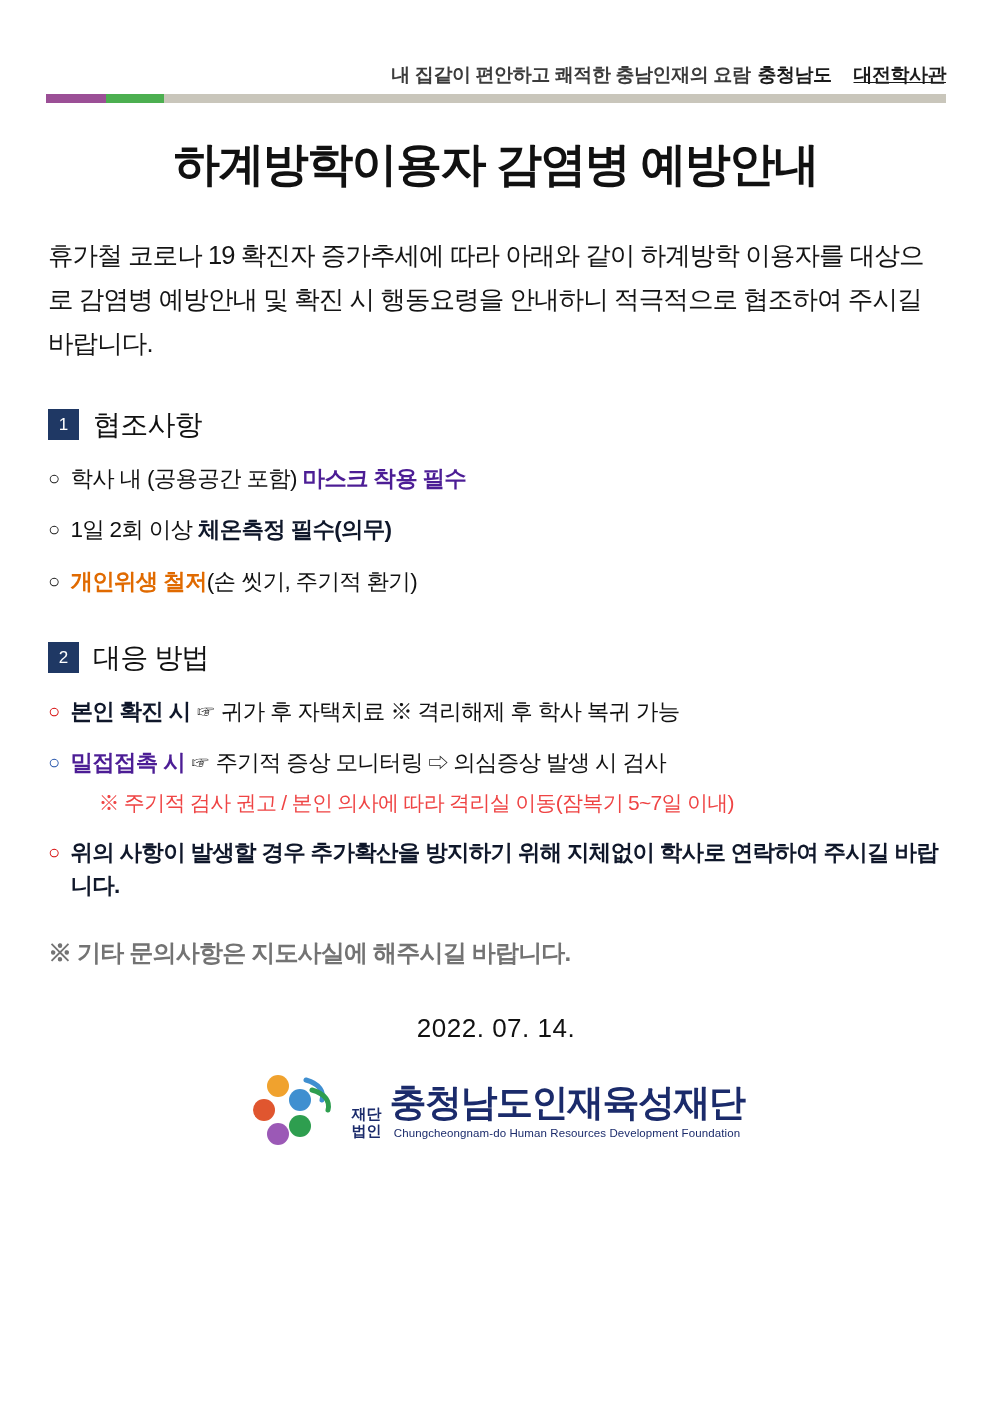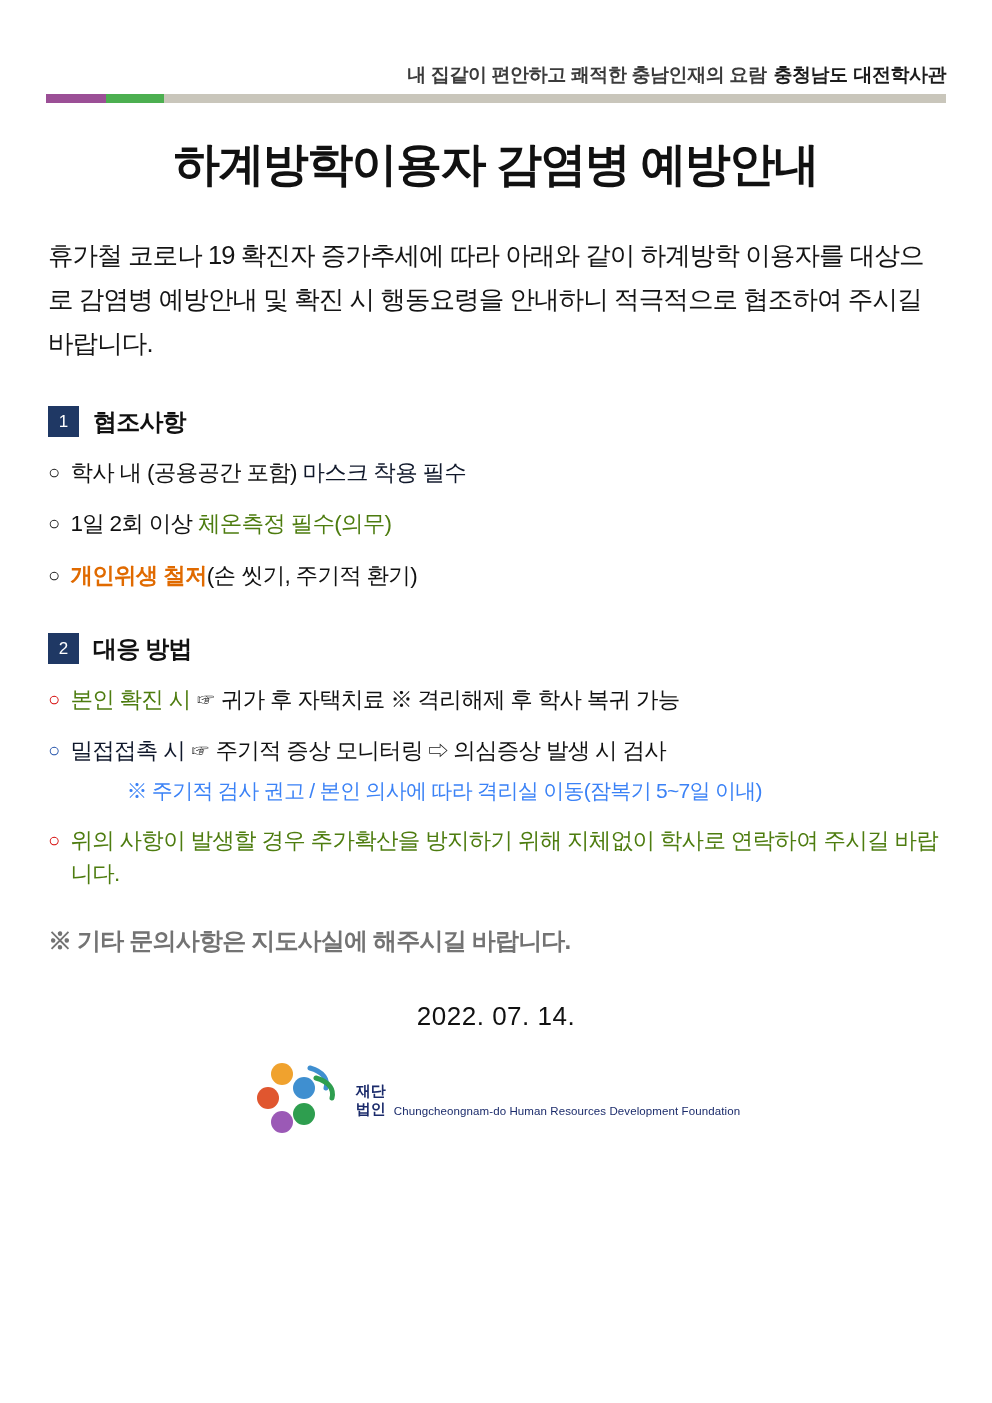--- a/index.html
+++ b/index.html
@@ -36,21 +36,22 @@
     letter-spacing: -0.4px;
     font-weight: bold;
   }
   .tagline-brand {
     font-size: 19px;
     font-weight: bold;
     color: #1b1b1b;
     letter-spacing: -0.5px;
   }
   .tagline-brand .brand2 {
-    margin-left: 6px;
+    margin-left: 22px;
+    text-decoration: underline;
   }
   .header-bar {
     position: absolute;
     left: 46px;
     right: 46px;
     top: 94px;
     height: 9px;
     display: flex;
   }
   .header-bar span { display: block; height: 100%; }
@@ -94,22 +95,22 @@
     height: 31px;
     background: #1f3864;
     color: #ffffff;
     font-size: 17px;
     display: flex;
     align-items: center;
     justify-content: center;
     font-weight: 400;
   }
   .section-title {
-    font-size: 24px;
-    font-weight: bold;
+    font-size: 28px;
+    font-weight: normal;
     letter-spacing: -0.8px;
     color: #111111;
   }
 
   .bullet-row {
     display: flex;
     align-items: flex-start;
     gap: 11px;
     margin-top: 19px;
     font-size: 22.5px;
@@ -120,28 +121,28 @@
     font-size: 20px;
     line-height: 1.5;
     flex: 0 0 auto;
   }
   .bullet-mark.red { color: #d40000; }
   .bullet-mark.blue { color: #1f4fa8; }
   .bullet-mark.black { color: #111; }
   .bullet-text { flex: 1; }
 
   .t-black { color: #111111; }
-  .t-blue { color: #0f172a; font-weight: normal; }
-  .t-red { color: #4d7c0f; font-weight: normal; }
+  .t-blue { color: #4c1d95; font-weight: bold; }
+  .t-red { color: #0f172a; font-weight: bold; }
   .t-orange { color: #e06a00; font-weight: bold; }
   .subnote {
-    margin: 8px 0 0 56px;
+    margin: 8px 0 0 28px;
     font-size: 21px;
     letter-spacing: -0.7px;
-    color: #3b82f6;
+    color: #ef4444;
   }
   .arrow { font-size: 20px; }
 
   .final-note {
     margin: 34px 48px 0 48px;
     font-size: 24px;
     font-weight: bold;
     letter-spacing: -0.8px;
     color: #737373;
   }
@@ -272,16 +273,17 @@
       <path d="M58 10 C72 14 76 22 74 30" stroke="#3f8fd0" stroke-width="5" fill="none" stroke-linecap="round"></path>
       <path d="M64 20 C78 24 82 32 80 40" stroke="#2e9e4f" stroke-width="5" fill="none" stroke-linecap="round"></path>
     </svg>
   </div>
   <div class="logo-text-wrap">
     <div class="logo-prefix">
       <div>재단</div>
       <div>법인</div>
     </div>
     <div class="logo-right">
+      <div class="logo-main">충청남도인재육성재단</div>
       <div class="logo-eng">Chungcheongnam-do Human Resources Development Foundation</div>
     </div>
   </div>
 </div>
 
 </body></html>

